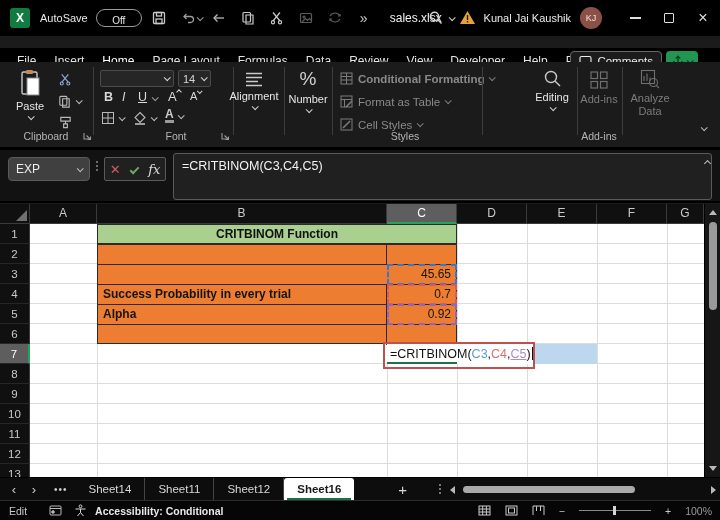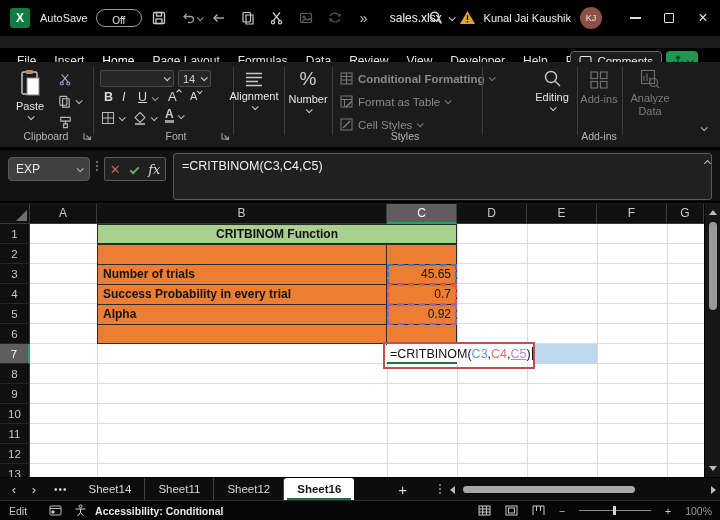--- a/index.html
+++ b/index.html
@@ -484,21 +484,20 @@
       <div class="vline" style="left:637px"></div>
 
       <div class="cell-title">CRITBINOM Function</div>
 
       <div class="orange-block">
         <div class="orange-row" style="top:0">
             <div class="lbl"></div>
             <div class="val"></div>
           </div>
         <div class="orange-row" style="top:20px">
-          <div class="lbl">Number of trials</div>
           <div class="val">45.65</div>
         </div>
         <div class="orange-row" style="top:40px">
           <div class="lbl">Success Probability in every trial</div>
           <div class="val">0.7</div>
         </div>
         <div class="orange-row" style="top:60px">
           <div class="lbl">Alpha</div>
           <div class="val">0.92</div>
         </div>

